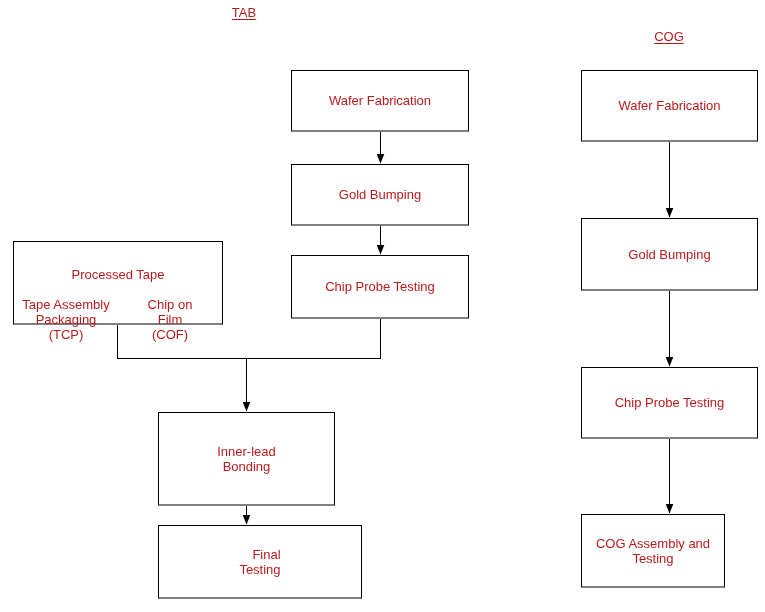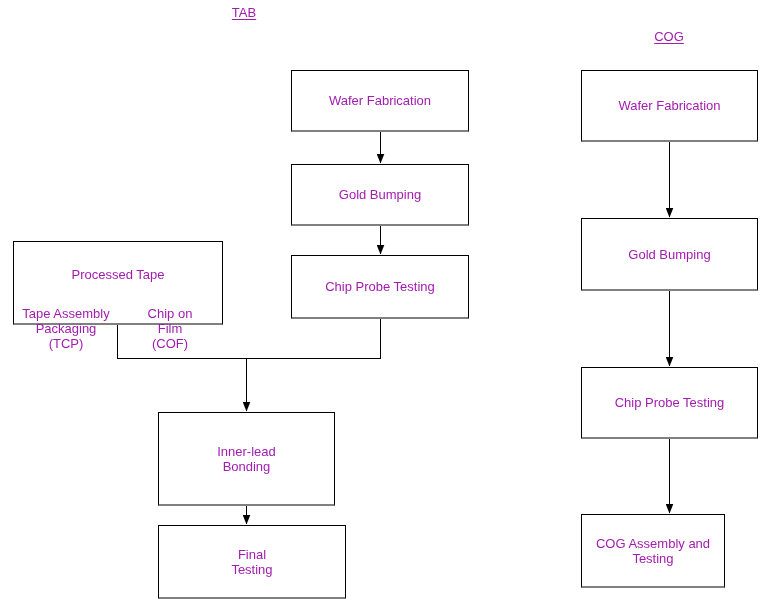--- a/index.html
+++ b/index.html
@@ -7,21 +7,21 @@
     padding: 0;
     background: #ffffff;
   }
   .canvas {
     position: relative;
     width: 765px;
     height: 612px;
     background: #ffffff;
     font-family: "Liberation Sans", sans-serif;
     font-size: 13px;
-    color: #a21caf;
+    color: #b91c1c;
     overflow: hidden;
   }
   .connectors {
     position: absolute;
     left: 0;
     top: 0;
     width: 765px;
     height: 612px;
     pointer-events: none;
   }
@@ -47,31 +47,30 @@
     text-align: center;
     white-space: pre-line;
     line-height: 15px;
   }
 
   
   .n-wafer-tab   { left: 291px; top: 70px;  width: 178px; height: 62px; }
   .n-gold-tab    { left: 291px; top: 164px; width: 178px; height: 62px; }
   .n-chip-tab    { left: 291px; top: 255px; width: 178px; height: 64px; }
   .n-inner-lead  { left: 158px; top: 412px; width: 177px; height: 94px; }
-  .n-final       { left: 158px; top: 525px; width: 188px; height: 74px; }
+  .n-final       { left: 158px; top: 525px; width: 204px; height: 74px; text-align: right; }
 
   
   .n-processed-tape {
     left: 13px; top: 241px; width: 210px; height: 84px;
     display: block;
     padding-top: 10px;
   }
   .pt-title {
     text-align: center;
-    margin-bottom: 9px;
   }
   .pt-row {
     display: flex;
   }
   .pt-cell {
     flex: 1;
     text-align: center;
     white-space: pre-line;
     line-height: 15px;
   }

